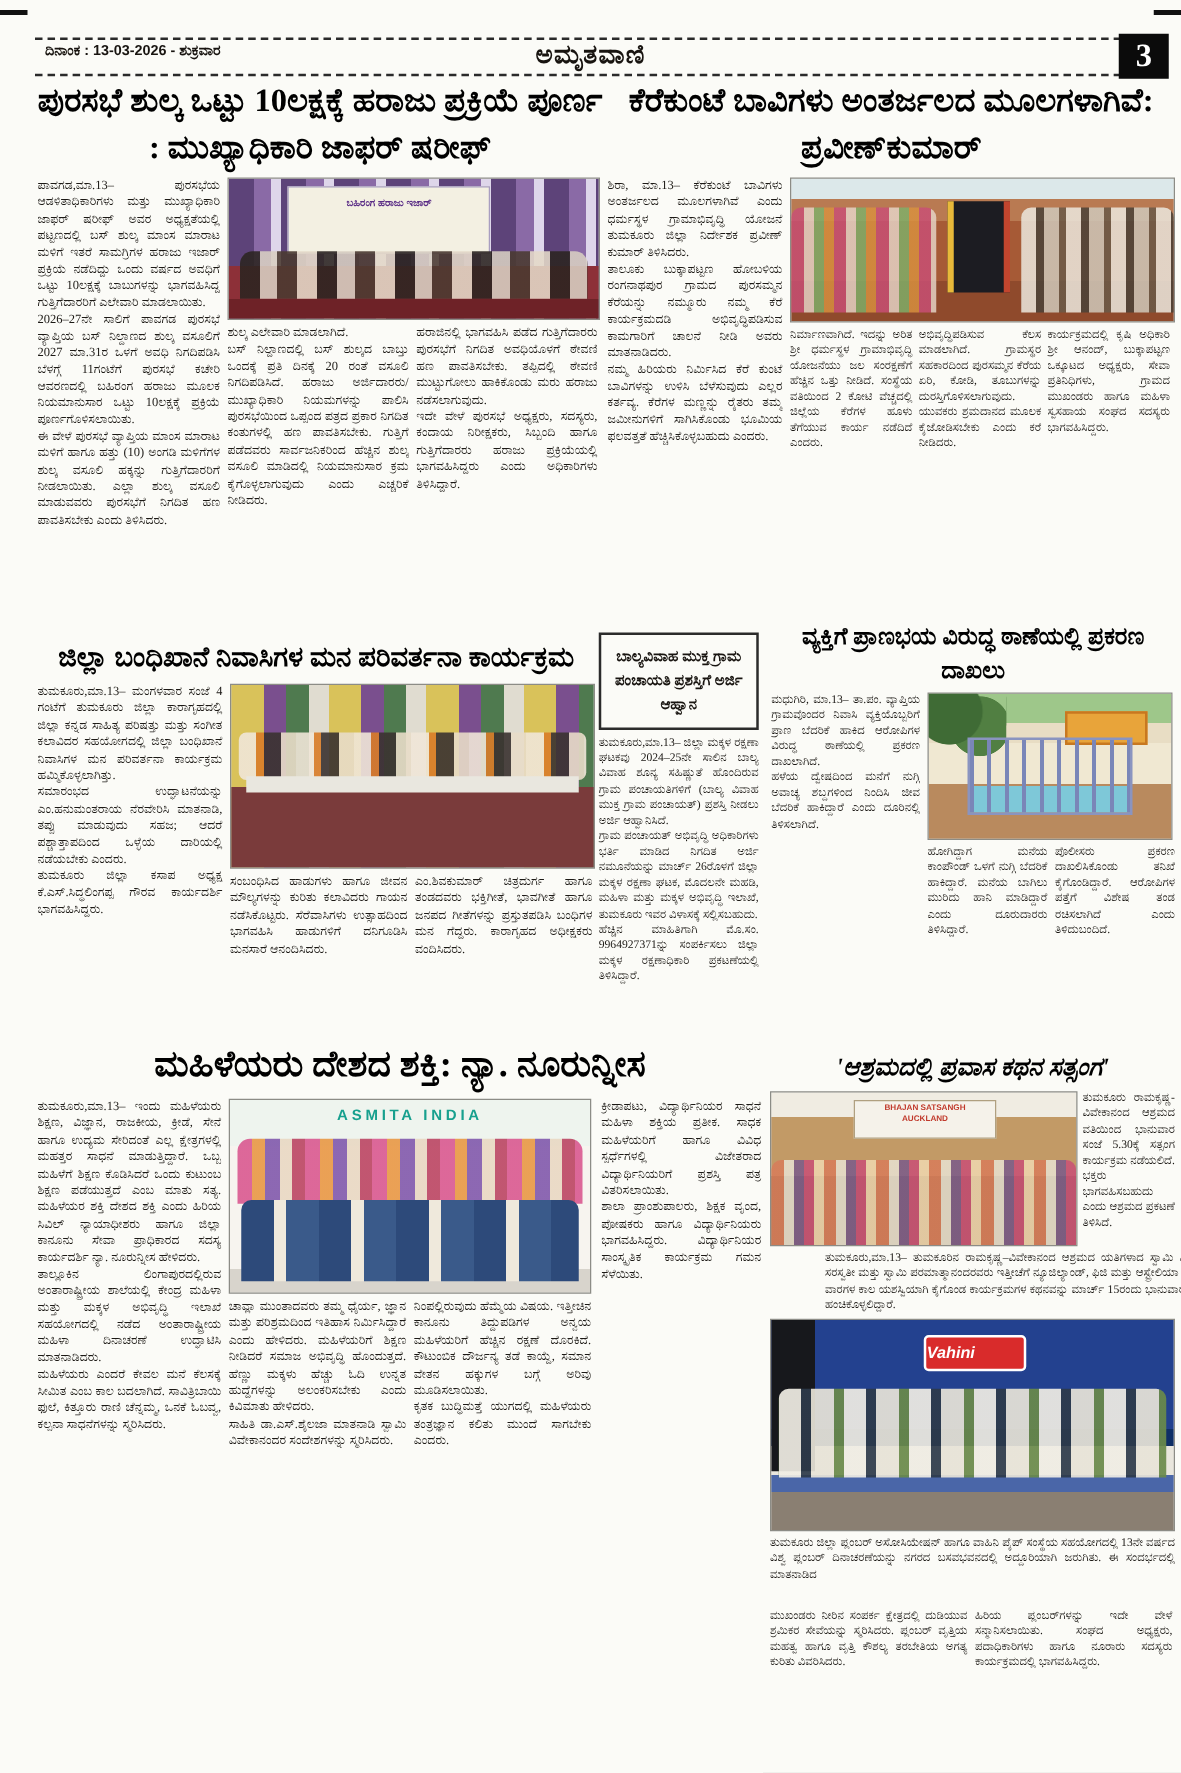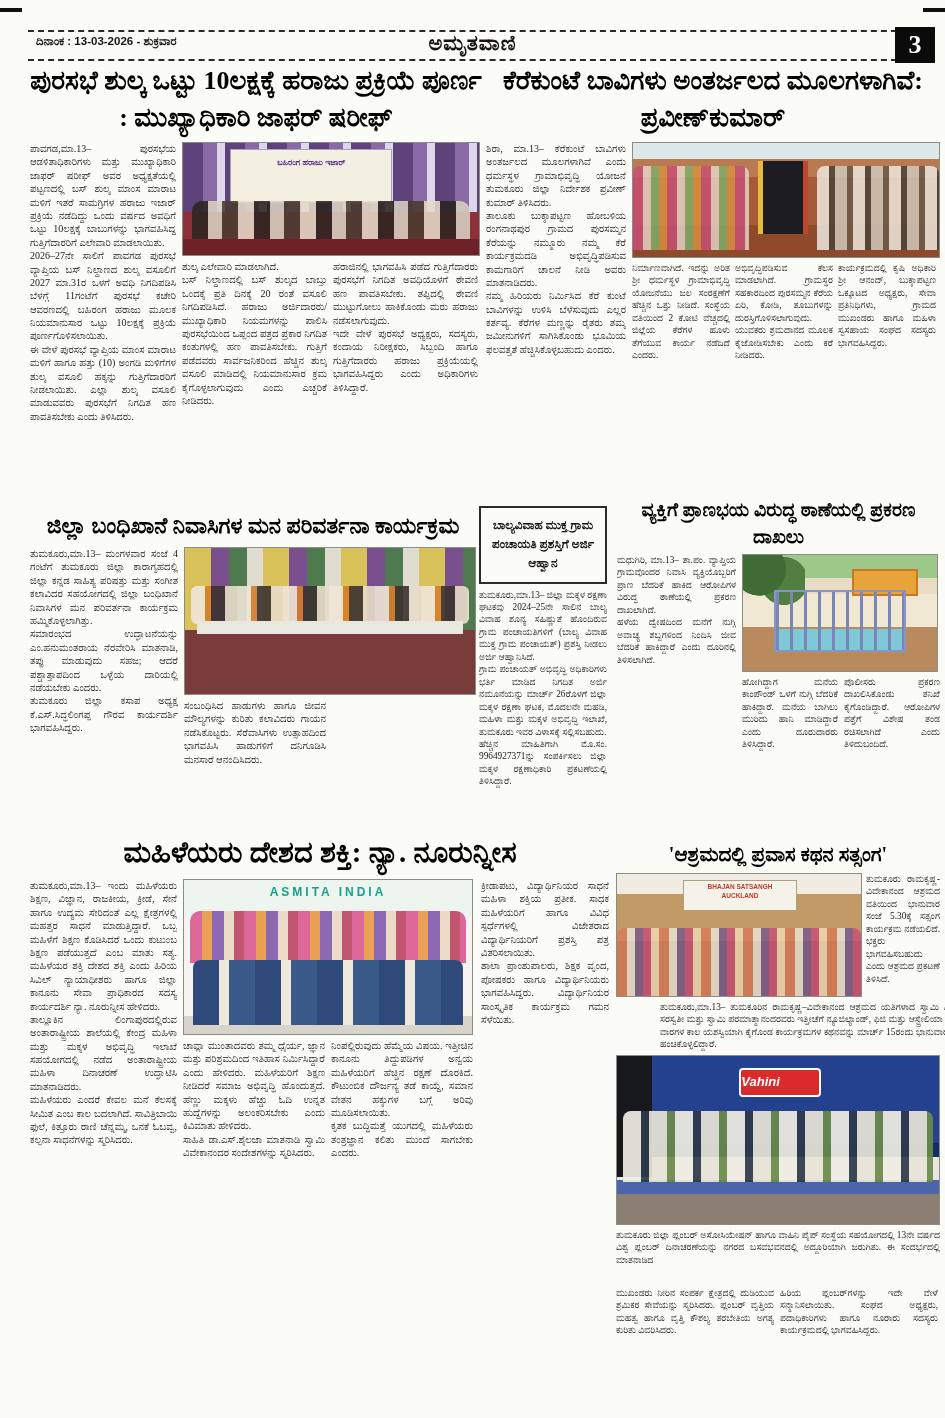--- a/index.html
+++ b/index.html
@@ -101,21 +101,21 @@
       font-weight:bold; font-size:12px; letter-spacing:3px; }
   .p-award .ph-women { position:absolute; top:20%; left:2%; right:2%; height:34%;
       background:repeating-linear-gradient(90deg,#d84f8a 0 12px,#e8923a 12px 22px,#7a4fa8 22px 34px,#e8d6c0 34px 44px,#b83a5a 44px 54px);
       opacity:.85; border-radius:10px 10px 0 0; }
   .p-award .ph-students { position:absolute; top:52%; left:3%; right:3%; height:42%;
       background:repeating-linear-gradient(90deg,#2d4a7a 0 26px,#efe9dc 26px 36px,#3a5a8a 36px 62px);
       border-radius:8px 8px 0 0; }
 
   
   #art-satsang { left:616px; top:840px; width:324px; }
-  #art-satsang .hl { font-size:20px; line-height:28px; }
+  #art-satsang .hl { font-size:20px; line-height:28px;font-style:italic; }
   .p-satsang { width:244px; height:122px;
     background:linear-gradient(180deg,#f0ece2 0 16%,#c29a66 16% 55%,#8a6a42 55% 100%); }
   .p-satsang .ph-sbanner { top:5%; left:27%; width:46%; height:22%; background:#f5f2ea;
       border:1px solid #b0a080; color:#c0392b; font-size:6.5px; font-weight:bold;
       text-align:center; line-height:1.35; padding-top:2px; }
   .p-satsang .ph-crowd { position:absolute; bottom:0; left:0; right:0; height:56%;
       background:repeating-linear-gradient(90deg,#d87c5a 0 10px,#e8e2d2 10px 18px,#7a5a8a 18px 26px,#c94f76 26px 34px,#f0d8b0 34px 42px);
       opacity:.85; border-radius:8px 8px 0 0; }
   .p-vahini { width:322px; height:168px; margin-top:4px;
     background:linear-gradient(180deg,#23418f 0 52%,#0f2f66 52% 60%,#e9e6dd 60% 74%,#4a66a8 74% 82%,#8a7f72 82% 100%); }
@@ -188,20 +188,21 @@
       <div class="col" style="width:148px;height:322px;">ತುಮಕೂರು,ಮಾ.13– ಮಂಗಳವಾರ ಸಂಜೆ 4 ಗಂಟೆಗೆ ತುಮಕೂರು ಜಿಲ್ಲಾ ಕಾರಾಗೃಹದಲ್ಲಿ ಜಿಲ್ಲಾ ಕನ್ನಡ ಸಾಹಿತ್ಯ ಪರಿಷತ್ತು ಮತ್ತು ಸಂಗೀತ ಕಲಾವಿದರ ಸಹಯೋಗದಲ್ಲಿ ಜಿಲ್ಲಾ ಬಂಧಿಖಾನೆ ನಿವಾಸಿಗಳ ಮನ ಪರಿವರ್ತನಾ ಕಾರ್ಯಕ್ರಮ ಹಮ್ಮಿಕೊಳ್ಳಲಾಗಿತ್ತು.
 ಸಮಾರಂಭದ ಉದ್ಘಾಟನೆಯನ್ನು ಎಂ.ಹನುಮಂತರಾಯ ನೆರವೇರಿಸಿ ಮಾತನಾಡಿ, ತಪ್ಪು ಮಾಡುವುದು ಸಹಜ; ಆದರೆ ಪಶ್ಚಾತ್ತಾಪದಿಂದ ಒಳ್ಳೆಯ ದಾರಿಯಲ್ಲಿ ನಡೆಯಬೇಕು ಎಂದರು.
 ತುಮಕೂರು ಜಿಲ್ಲಾ ಕಸಾಪ ಅಧ್ಯಕ್ಷ ಕೆ.ಎಸ್.ಸಿದ್ಧಲಿಂಗಪ್ಪ ಗೌರವ ಕಾರ್ಯದರ್ಶಿ ಭಾಗವಹಿಸಿದ್ದರು.</div>
       <div style="width:292px;">
         <div class="photo p-prison">
           <div class="ph-row"></div>
           <div class="ph-table"></div>
         </div>
         <div class="body-row" style="margin-top:4px;">
           <div class="col" style="width:142px;height:168px;">ಸಂಬಂಧಿಸಿದ ಹಾಡುಗಳು ಹಾಗೂ ಜೀವನ ಮೌಲ್ಯಗಳನ್ನು ಕುರಿತು ಕಲಾವಿದರು ಗಾಯನ ನಡೆಸಿಕೊಟ್ಟರು. ಸೆರೆವಾಸಿಗಳು ಉತ್ಸಾಹದಿಂದ ಭಾಗವಹಿಸಿ ಹಾಡುಗಳಿಗೆ ದನಿಗೂಡಿಸಿ ಮನಸಾರೆ ಆನಂದಿಸಿದರು.</div>
+          <div class="col" style="width:142px;height:168px;">ಎಂ.ಶಿವಕುಮಾರ್ ಚಿತ್ರದುರ್ಗ ಹಾಗೂ ತಂಡದವರು ಭಕ್ತಿಗೀತೆ, ಭಾವಗೀತೆ ಹಾಗೂ ಜನಪದ ಗೀತೆಗಳನ್ನು ಪ್ರಸ್ತುತಪಡಿಸಿ ಬಂಧಿಗಳ ಮನ ಗೆದ್ದರು. ಕಾರಾಗೃಹದ ಅಧೀಕ್ಷಕರು ವಂದಿಸಿದರು.</div>
         </div>
       </div>
     </div>
   </div>
 
   <div class="art" id="art-box">
     <div class="box-title">ಬಾಲ್ಯವಿವಾಹ ಮುಕ್ತ ಗ್ರಾಮ ಪಂಚಾಯತಿ ಪ್ರಶಸ್ತಿಗೆ ಅರ್ಜಿ ಆಹ್ವಾನ</div>
     <div class="col small box-body">ತುಮಕೂರು,ಮಾ.13– ಜಿಲ್ಲಾ ಮಕ್ಕಳ ರಕ್ಷಣಾ ಘಟಕವು 2024–25ನೇ ಸಾಲಿನ ಬಾಲ್ಯ ವಿವಾಹ ಶೂನ್ಯ ಸಹಿಷ್ಣುತೆ ಹೊಂದಿರುವ ಗ್ರಾಮ ಪಂಚಾಯತಿಗಳಿಗೆ (ಬಾಲ್ಯ ವಿವಾಹ ಮುಕ್ತ ಗ್ರಾಮ ಪಂಚಾಯತ್) ಪ್ರಶಸ್ತಿ ನೀಡಲು ಅರ್ಜಿ ಆಹ್ವಾನಿಸಿದೆ.
 ಗ್ರಾಮ ಪಂಚಾಯತ್ ಅಭಿವೃದ್ಧಿ ಅಧಿಕಾರಿಗಳು ಭರ್ತಿ ಮಾಡಿದ ನಿಗದಿತ ಅರ್ಜಿ ನಮೂನೆಯನ್ನು ಮಾರ್ಚ್ 26ರೊಳಗೆ ಜಿಲ್ಲಾ ಮಕ್ಕಳ ರಕ್ಷಣಾ ಘಟಕ, ಮೊದಲನೇ ಮಹಡಿ, ಮಹಿಳಾ ಮತ್ತು ಮಕ್ಕಳ ಅಭಿವೃದ್ಧಿ ಇಲಾಖೆ, ತುಮಕೂರು ಇವರ ವಿಳಾಸಕ್ಕೆ ಸಲ್ಲಿಸಬಹುದು.
 ಹೆಚ್ಚಿನ ಮಾಹಿತಿಗಾಗಿ ಮೊ.ಸಂ. 9964927371ನ್ನು ಸಂಪರ್ಕಿಸಲು ಜಿಲ್ಲಾ ಮಕ್ಕಳ ರಕ್ಷಣಾಧಿಕಾರಿ ಪ್ರಕಟಣೆಯಲ್ಲಿ ತಿಳಿಸಿದ್ದಾರೆ.</div>

